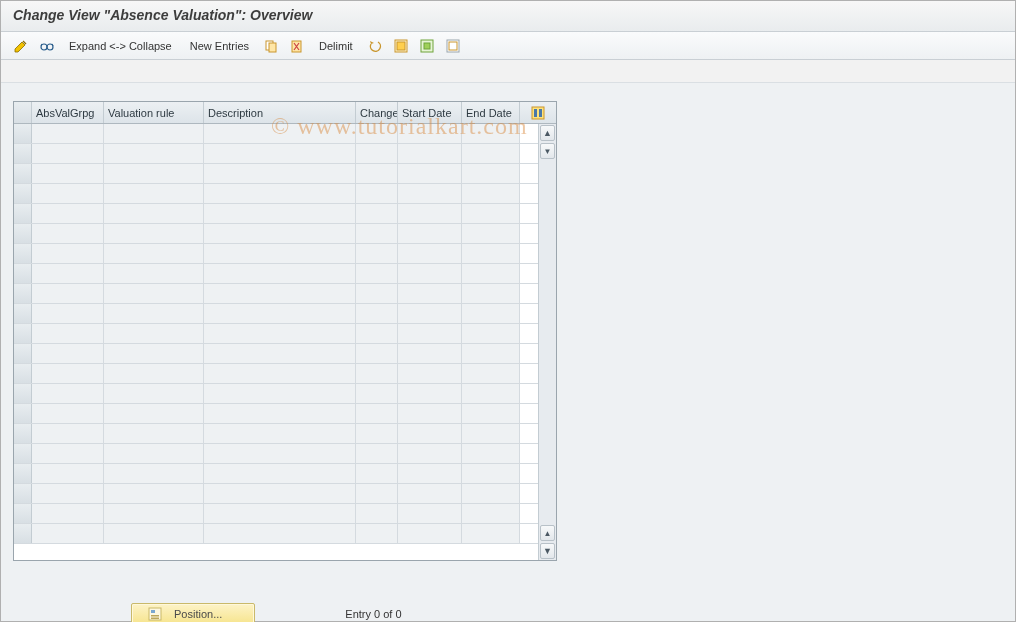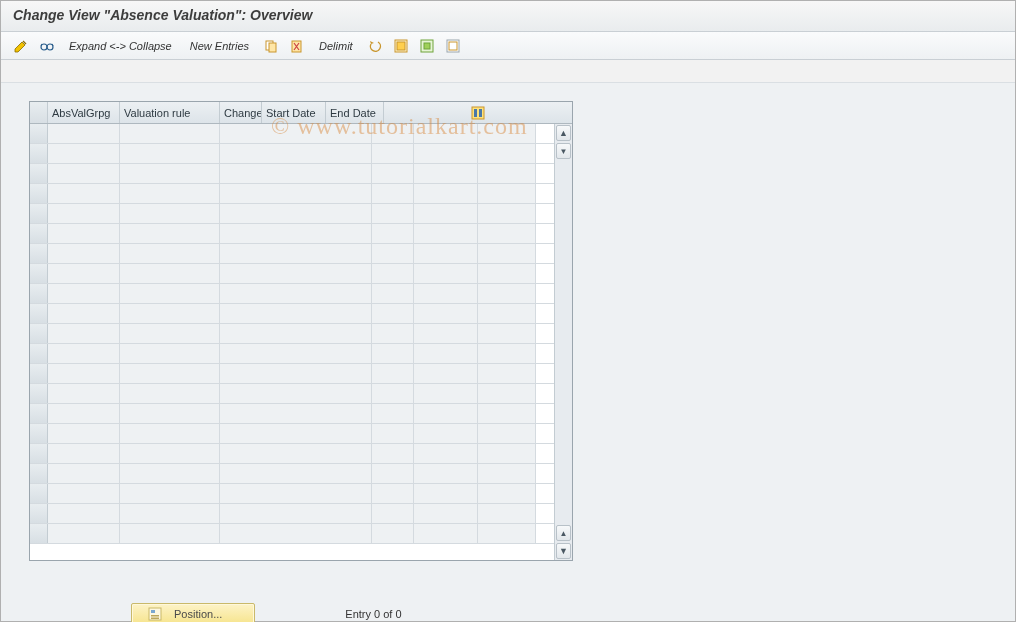--- a/index.html
+++ b/index.html
@@ -47,21 +47,20 @@
     min-width: 18px;
     height: 18px;
     padding: 0 2px;
     cursor: pointer;
   }
   .tb-text-btn {
     padding: 2px 6px;
     color: #333;
     cursor: pointer;
     white-space: nowrap;
-    font-style: italic;
   }
 
   
   .ic { width: 16px; height: 16px; display: block; }
 
   
   .content {
     position: absolute;
     top: 58px; left: 0; right: 0; bottom: 0;
     background: #eef1f3;
@@ -78,21 +77,21 @@
     color: rgba(214,130,50,0.45);
     letter-spacing: 1px;
     pointer-events: none;
     z-index: 50;
     font-weight: 500;
   }
 
   
   .grid-wrap {
     position: absolute;
-    left: 28px; top: 18px;
+    left: 12px; top: 18px;
     width: 544px;
     height: 460px;
     border: 1px solid #9aa5ad;
     background: #fff;
     display: flex;
     flex-direction: column;
   }
 
   .grid-head {
     display: flex;
@@ -279,20 +278,23 @@
     </div>
 
     <div class="grid-wrap">
       <div class="grid-head">
         <div class="col sel"></div>
         <div class="col c0">
             <span>AbsValGrpg</span>
           </div>
         <div class="col c1">
             <span>Valuation rule</span>
+          </div>
+        <div class="col c2">
+            <span>Description</span>
           </div>
         <div class="col c3">
             <span>Change</span>
           </div>
         <div class="col c4">
             <span>Start Date</span>
           </div>
         <div class="col c5">
             <span>End Date</span>
           </div>

